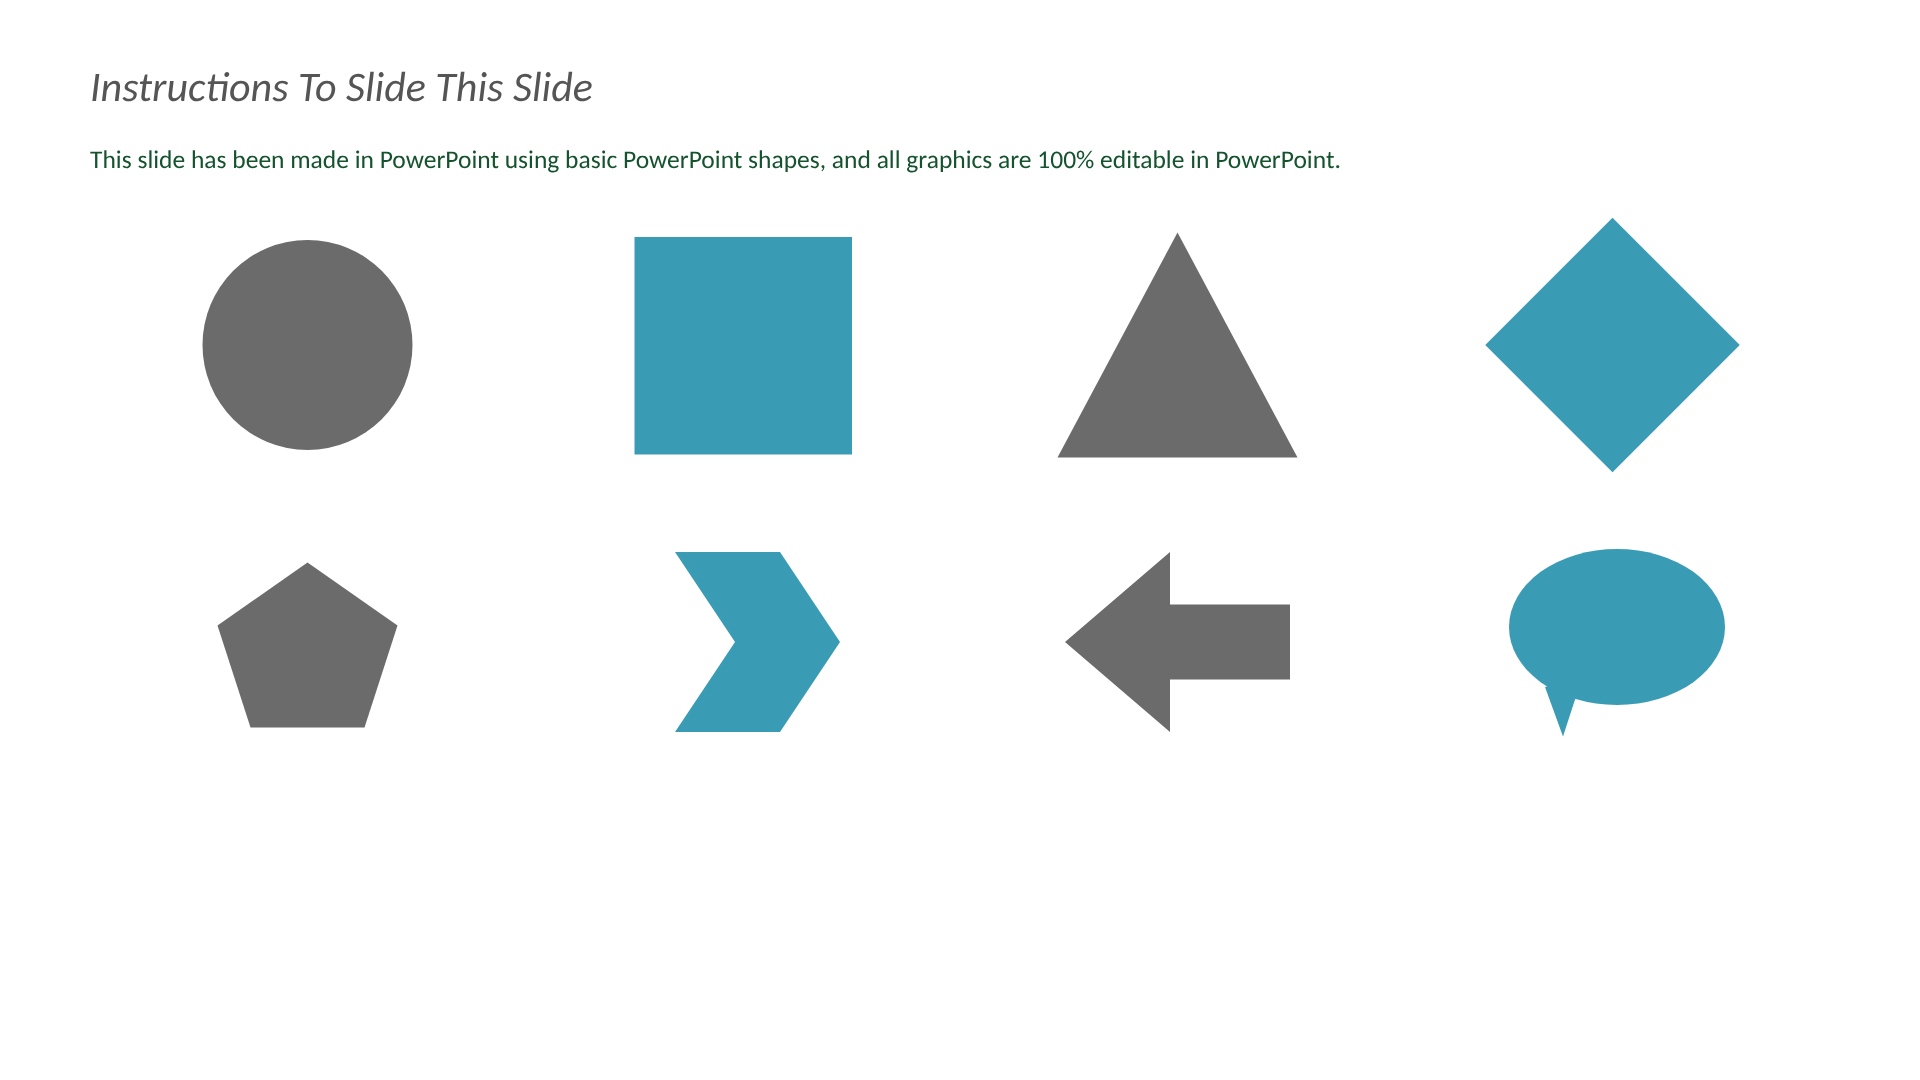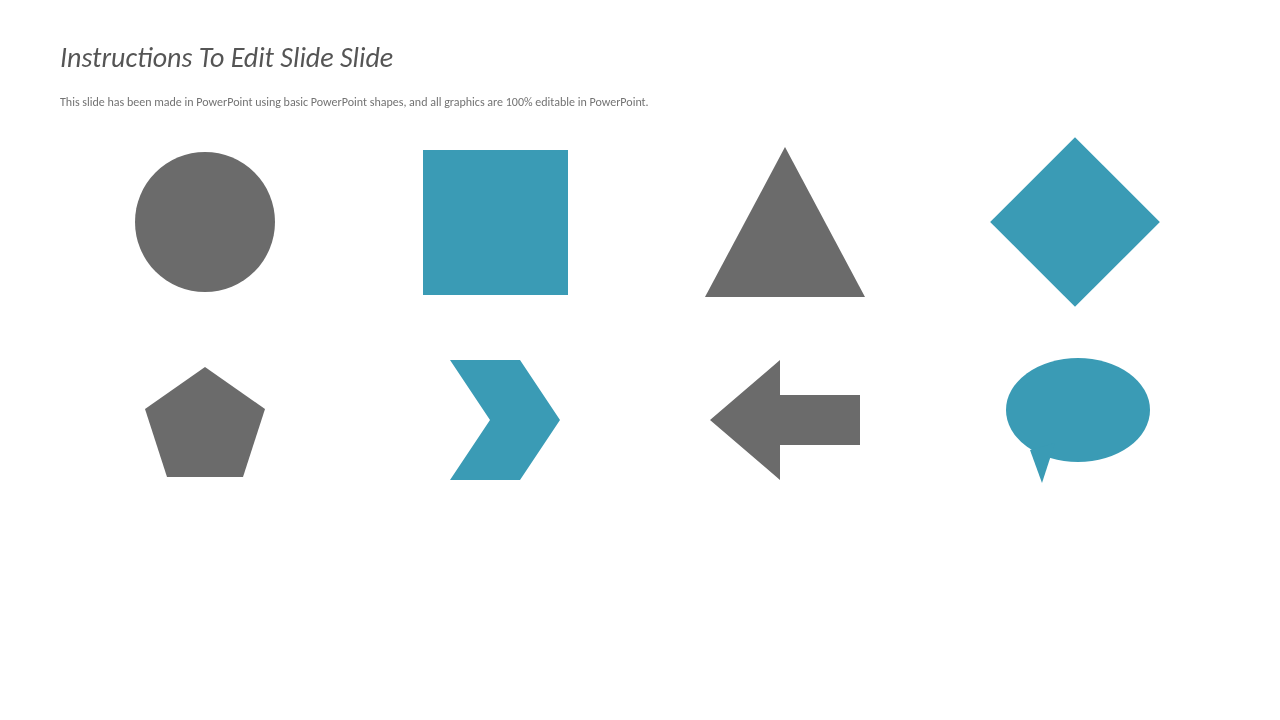--- a/index.html
+++ b/index.html
@@ -20,22 +20,22 @@
 
     .title {
       font-size: 28px;
       font-style: italic;
       color: #555555;
       margin-bottom: 18px;
       font-weight: normal;
     }
 
     .description {
-      font-size: 12px;
-      color: #737373;
+      font-size: 17px;
+      color: #14532d;
       line-height: 1.6;
       text-align: justify;
       margin-bottom: 30px;
       max-width: 1160px;
     }
 
     .shapes-container {
       display: flex;
       flex-direction: column;
       gap: 40px;
@@ -116,21 +116,21 @@
     .shape-bubble svg {
       width: 150px;
       height: 130px;
     }
   </style>
 </head>
 <body>
 
 <div class="slide">
 
-  <h1 class="title">Instructions To Edit Slide Slide</h1>
+  <h1 class="title">Instructions To Slide This Slide</h1>
 
   <div class="description">
     <span>This slide has been made in PowerPoint using basic PowerPoint shapes, and all graphics are 100% editable in PowerPoint.</span><br>
   </div>
 
   <div class="shapes-container">
 
     <div class="shapes-row">
 
       <div class="shape-wrapper">

